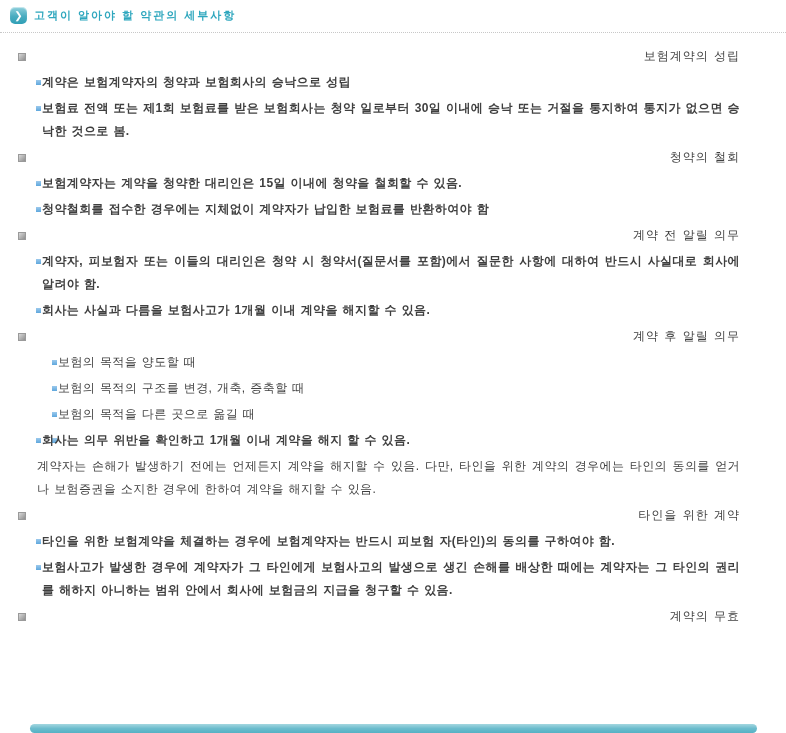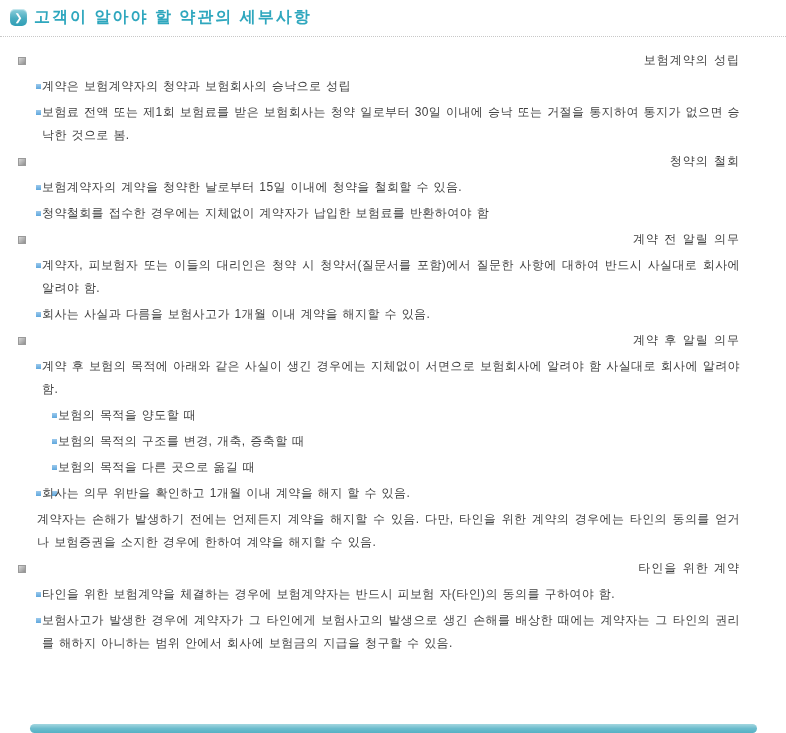--- a/index.html
+++ b/index.html
@@ -18,21 +18,21 @@
   .hdr-icon {
     width:17px; height:17px; flex:0 0 auto;
     border-radius:5px;
     background:linear-gradient(180deg,#8fd0dc 0%,#4aacc0 55%,#2f9fb6 100%);
     box-shadow:inset 0 1px 1px rgba(255,255,255,.55);
     color:#ffffff; font-size:10px; font-weight:bold;
     display:flex; align-items:center; justify-content:center;
     line-height:1;
   }
   .hdr-title {
-    font-size:16px; font-weight:bold;
+    font-size:11px; font-weight:bold;
     color:#2fa7be;
     letter-spacing:2px;
   }
   .dotted {
     border-bottom:1px dotted #c8c8c8;
     margin-top:8px;
   }
   .content {
     margin:12px 46px 0 18px;
     font-size:12px;
@@ -44,21 +44,21 @@
     word-spacing:1px;
   }
   .sec-heading { position:relative; padding-left:11px; letter-spacing:1px;text-align:right; }
   .sq-bullet {
     position:absolute; left:0; top:8px;
     width:6px; height:6px;
     background:linear-gradient(135deg,#d9d9d9 0%,#8f8f8f 100%);
     border:1px solid #9a9a9a;
   }
   .item, .para { text-align:justify; word-break:break-all; }
-  .item.l2 { position:relative; padding-left:24px; }
+  .item.l2 { position:relative; padding-left:24px;font-weight:bold; }
   .item.l2 > .dot-bullet { left:18px; }
   .item.l3 { position:relative; padding-left:40px; }
   .item.l3 > .dot-bullet { left:34px; }
   .dot-bullet {
     position:absolute; top:9px;
     width:5px; height:5px;
     background:linear-gradient(180deg,#9cc9ec 0%,#5ea7dd 100%);
   }
   .para { padding-left:19px; }
   .hscrollbar {
@@ -77,33 +77,33 @@
     <span class="hdr-title">고객이 알아야 할 약관의 세부사항</span>
   </div>
 
   <div class="dotted"></div>
 
   <div class="content">
       <div class="row sec-heading"><span class="sq-bullet"></span><span>보험계약의 성립</span></div>
       <div class="row item l2"><span class="dot-bullet"></span><span>계약은 보험계약자의 청약과 보험회사의 승낙으로 성립</span></div>
       <div class="row item l2"><span class="dot-bullet"></span><span>보험료 전액 또는 제1회 보험료를 받은 보험회사는 청약 일로부터 30일 이내에 승낙 또는 거절을 통지하여 통지가 없으면 승낙한 것으로 봄.</span></div>
       <div class="row sec-heading"><span class="sq-bullet"></span><span>청약의 철회</span></div>
-      <div class="row item l2"><span class="dot-bullet"></span><span>보험계약자의 계약을 청약한 날로부터 15일 이내에 청약을 철회할 수 있음.</span></div>
+      <div class="row item l2"><span class="dot-bullet"></span><span>보험계약자는 계약을 청약한 대리인은 15일 이내에 청약을 철회할 수 있음.</span></div>
       <div class="row item l2"><span class="dot-bullet"></span><span>청약철회를 접수한 경우에는 지체없이 계약자가 납입한 보험료를 반환하여야 함</span></div>
       <div class="row sec-heading"><span class="sq-bullet"></span><span>계약 전 알릴 의무</span></div>
       <div class="row item l2"><span class="dot-bullet"></span><span>계약자, 피보험자 또는 이들의 대리인은 청약 시 청약서(질문서를 포함)에서 질문한 사항에 대하여 반드시 사실대로 회사에 알려야 함.</span></div>
       <div class="row item l2"><span class="dot-bullet"></span><span>회사는 사실과 다름을 보험사고가 1개월 이내 계약을 해지할 수 있음.</span></div>
       <div class="row sec-heading"><span class="sq-bullet"></span><span>계약 후 알릴 의무</span></div>
-      <div class="row item l2"><span class="dot-bullet"></span><span>계약 후 보험의 목적에 아래와 같은 사실이 생긴 경우에는 지체없이 서면으로 보험회사에 알려야 함 사실대로 회사에 알려야 함.</span></div>
       <div class="row item l3"><span class="dot-bullet"></span><span>보험의 목적을 양도할 때</span></div>
       <div class="row item l3"><span class="dot-bullet"></span><span>보험의 목적의 구조를 변경, 개축, 증축할 때</span></div>
       <div class="row item l3"><span class="dot-bullet"></span><span>보험의 목적을 다른 곳으로 옮길 때</span></div>
       <div class="row item l3"><span class="dot-bullet"></span></div>
       <div class="row item l2"><span class="dot-bullet"></span><span>회사는 의무 위반을 확인하고 1개월 이내 계약을 해지 할 수 있음.</span></div>
       <div class="row para"><span>계약자는 손해가 발생하기 전에는 언제든지 계약을 해지할 수 있음. 다만, 타인을 위한 계약의 경우에는 타인의 동의를 얻거나 보험증권을 소지한 경우에 한하여 계약을 해지할 수 있음.</span></div>
       <div class="row sec-heading"><span class="sq-bullet"></span><span>타인을 위한 계약</span></div>
       <div class="row item l2"><span class="dot-bullet"></span><span>타인을 위한 보험계약을 체결하는 경우에 보험계약자는 반드시 피보험 자(타인)의 동의를 구하여야 함.</span></div>
       <div class="row item l2"><span class="dot-bullet"></span><span>보험사고가 발생한 경우에 계약자가 그 타인에게 보험사고의 발생으로 생긴 손해를 배상한 때에는 계약자는 그 타인의 권리를 해하지 아니하는 범위 안에서 회사에 보험금의 지급을 청구할 수 있음.</span></div>
+      <div class="row sec-heading"><span class="sq-bullet"></span><span>계약의 무효</span></div>
     </div>
 
   <div class="hscrollbar"></div>
 
 </div>
 
 </body></html>

